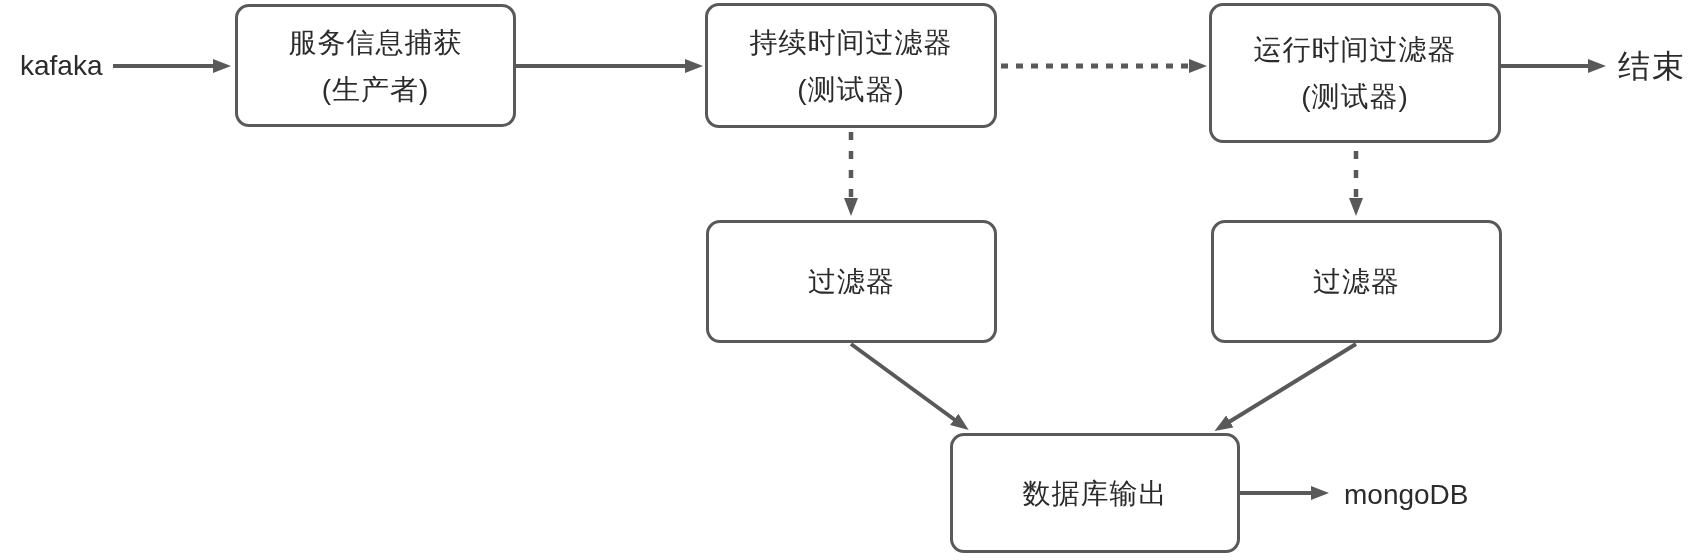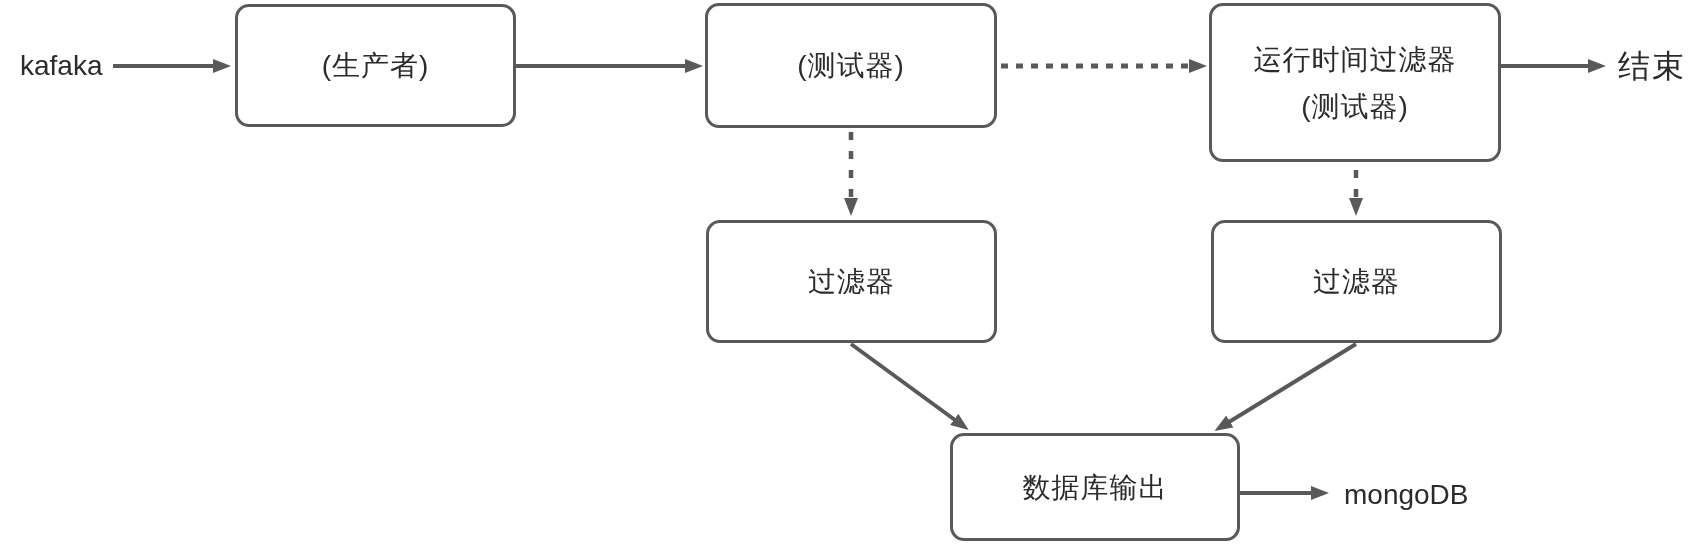--- a/index.html
+++ b/index.html
@@ -55,41 +55,43 @@
 
     <line class="edge" x1="851" y1="344" x2="955" y2="420" marker-end="url(#arrowhead)"></line>
     <line class="edge" x1="1356" y1="344" x2="1229" y2="422" marker-end="url(#arrowhead)"></line>
 
     <line class="edge" x1="1240" y1="493" x2="1312" y2="493" marker-end="url(#arrowhead)"></line>
   </svg>
 
   <div class="flow-label" style="left:20px;top:51px;">kafaka</div>
 
   <div class="node" style="left:235px;top:4px;width:281px;height:123px;">
+    <span>服务信息捕获</span>
     <span>(生产者)</span>
   </div>
 
   <div class="node" style="left:705px;top:3px;width:292px;height:125px;">
+    <span>持续时间过滤器</span>
     <span>(测试器)</span>
   </div>
 
-  <div class="node" style="left:1209px;top:3px;width:292px;height:159px;">
+  <div class="node" style="left:1209px;top:3px;width:292px;height:140px;">
     <span>运行时间过滤器</span>
     <span>(测试器)</span>
   </div>
 
   <div class="flow-label cjk" style="left:1618px;top:51px;">结束</div>
 
   <div class="node" style="left:706px;top:220px;width:291px;height:123px;">
     <span>过滤器</span>
   </div>
 
   <div class="node" style="left:1211px;top:220px;width:291px;height:123px;">
     <span>过滤器</span>
   </div>
 
-  <div class="node" style="left:950px;top:433px;width:290px;height:108px;">
+  <div class="node" style="left:950px;top:433px;width:290px;height:120px;">
     <span>数据库输出</span>
   </div>
 
   <div class="flow-label" style="left:1344px;top:480px;">mongoDB</div>
 
 </div>
 
 </body></html>

